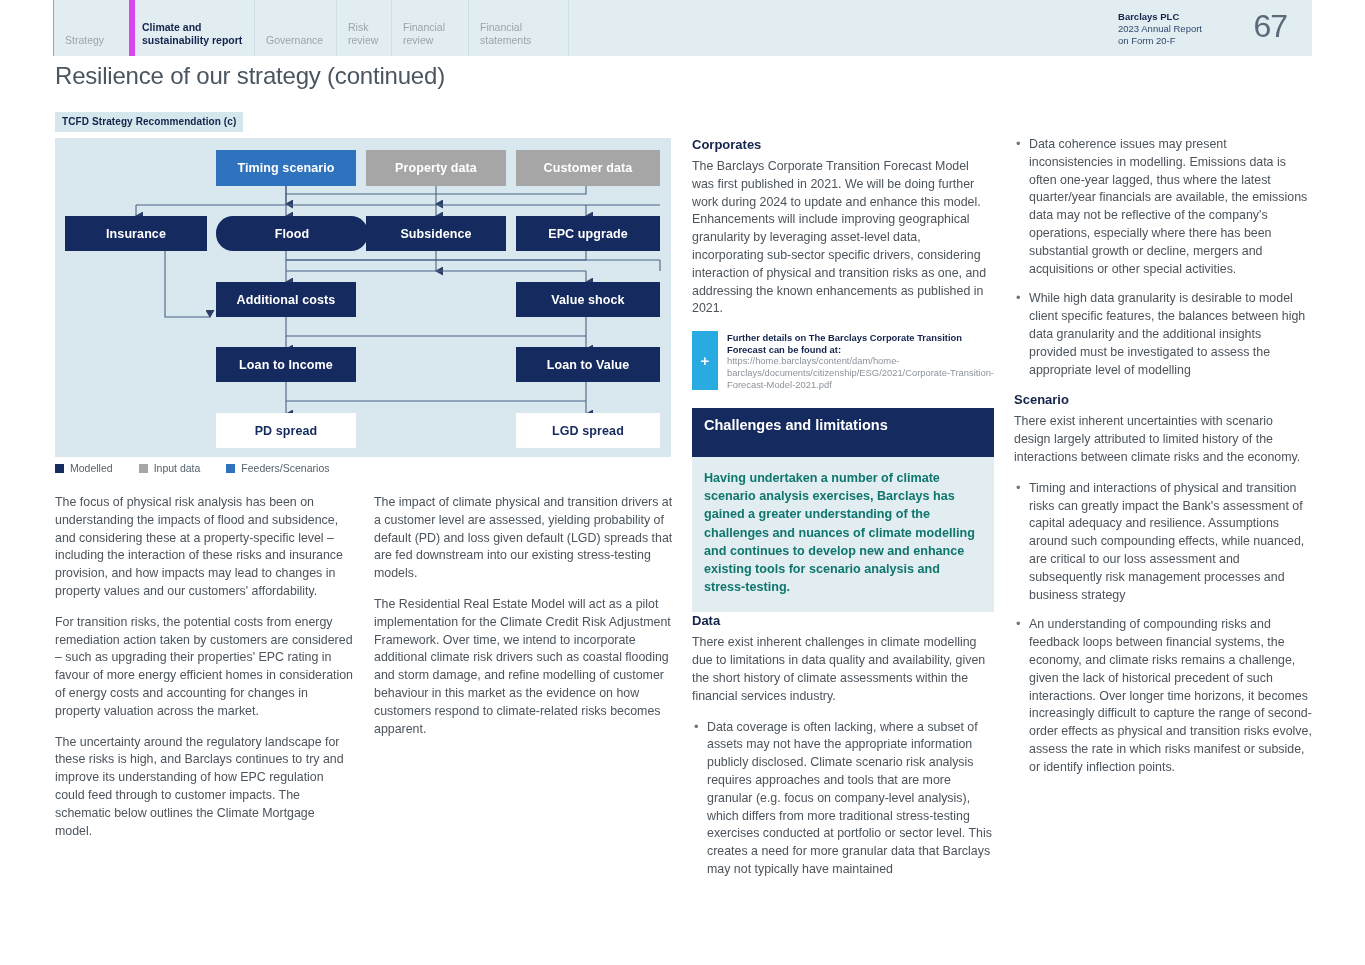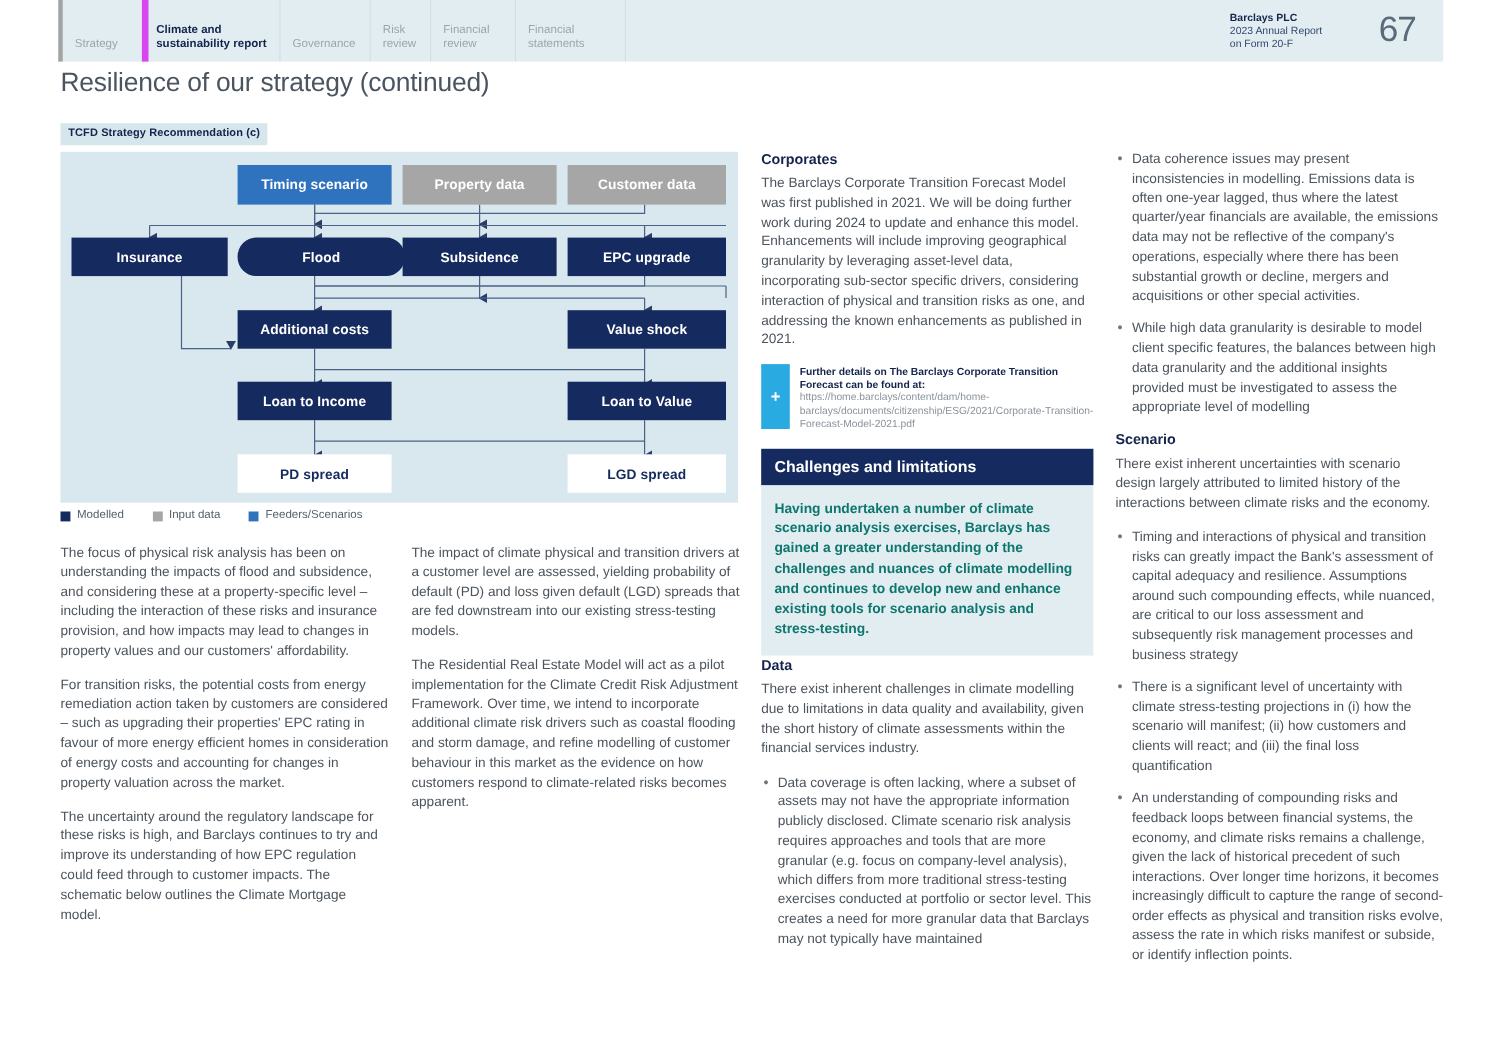--- a/index.html
+++ b/index.html
@@ -28,21 +28,21 @@
     font-size:10.5px;line-height:12.5px;
     color:#9aa6ad;
     border-left:1px solid #cfdee5;
     white-space:pre-line;
   }
   .nav-tab.active{
     color:#14234b;font-weight:bold;
     border-left:6px solid #d946ef;
     padding-left:7px;
   }
-  .nav-tab.first{border-left:4px solid #a3a3a3;text-align:center;}
+  .nav-tab.first{border-left:1px solid #a3a3a3;text-align:center;}
   .header-meta{
     position:absolute;right:110px;top:11px;
     text-align:left;
     font-size:9.5px;line-height:12px;color:#32486e;
   }
   .header-meta .brand{font-weight:bold;color:#14234b;font-size:9.5px;}
   .page-number{
     position:absolute;right:25px;top:8px;
     font-size:32px;color:#5a6a78;font-weight:300;
     letter-spacing:-1px;
@@ -79,21 +79,21 @@
   .dbox.input{background:#a6a6a6;}
   .dbox.feeder{background:#2f72bd;}
   .dbox.output{background:#ffffff;color:#152a5e;}
   .diagram-svg{position:absolute;left:0;top:0;width:616px;height:319px;z-index:1;}
 
   .legend{
     position:absolute;left:55px;top:462px;
     display:flex;align-items:center;
     font-size:10.5px;color:#55616b;
   }
-  .legend-item{display:flex;align-items:flex-end;margin-right:26px;}
+  .legend-item{display:flex;align-items:center;margin-right:26px;}
   .legend-sw{width:9px;height:9px;margin-right:6px;display:inline-block;}
 
   
   .col{position:absolute;font-size:12.4px;line-height:17.8px;color:#4c545c;}
   .col p{margin:0 0 13px 0;}
   .col-a{left:55px;top:494px;width:300px;}
   .col-b{left:374px;top:494px;width:300px;}
   .col-c{left:692px;top:136px;width:302px;}
   .col-d{left:1014px;top:136px;width:298px;}
 
@@ -128,21 +128,21 @@
   .callout-text{padding-left:9px;color:#8c939b;padding-top:1px;}
   .callout-text b{color:#14234b;font-weight:bold;}
 
   
   .panel{
     margin-top:18px;background:#e2edf1;
   }
   .panel-head{
     background:#152a5e;color:#ffffff;
     font-size:14.5px;font-weight:bold;
-    padding:9px 12px 6px 12px;
+    padding:9px 12px 22px 12px;
   }
   .panel-body{
     padding:12px 14px 16px 12px;
     font-size:12.6px;line-height:18.2px;
     font-weight:bold;color:#0f766e;
   }
 </style>
 </head>
 <body>
 
@@ -326,16 +326,15 @@
 
 <div class="col col-d">
   <ul class="bul">
     <li>Data coherence issues may present inconsistencies in modelling. Emissions data is often one-year lagged, thus where the latest quarter/year financials are available, the emissions data may not be reflective of the company's operations, especially where there has been substantial growth or decline, mergers and acquisitions or other special activities.</li>
     <li>While high data granularity is desirable to model client specific features, the balances between high data granularity and the additional insights provided must be investigated to assess the appropriate level of modelling</li>
   </ul>
   <h3 class="sect">Scenario</h3>
   <p>There exist inherent uncertainties with scenario design largely attributed to limited history of the interactions between climate risks and the economy.</p>
   <ul class="bul">
     <li>Timing and interactions of physical and transition risks can greatly impact the Bank's assessment of capital adequacy and resilience. Assumptions around such compounding effects, while nuanced, are critical to our loss assessment and subsequently risk management processes and business strategy</li>
-    <li>There is a significant level of uncertainty with climate stress-testing projections in (i) how the scenario will manifest; (ii) how customers and clients will react; and (iii) the final loss quantification</li>
     <li>An understanding of compounding risks and feedback loops between financial systems, the economy, and climate risks remains a challenge, given the lack of historical precedent of such interactions. Over longer time horizons, it becomes increasingly difficult to capture the range of second-order effects as physical and transition risks evolve, assess the rate in which risks manifest or subside, or identify inflection points.</li>
   </ul>
 </div>
 
 </body></html>

